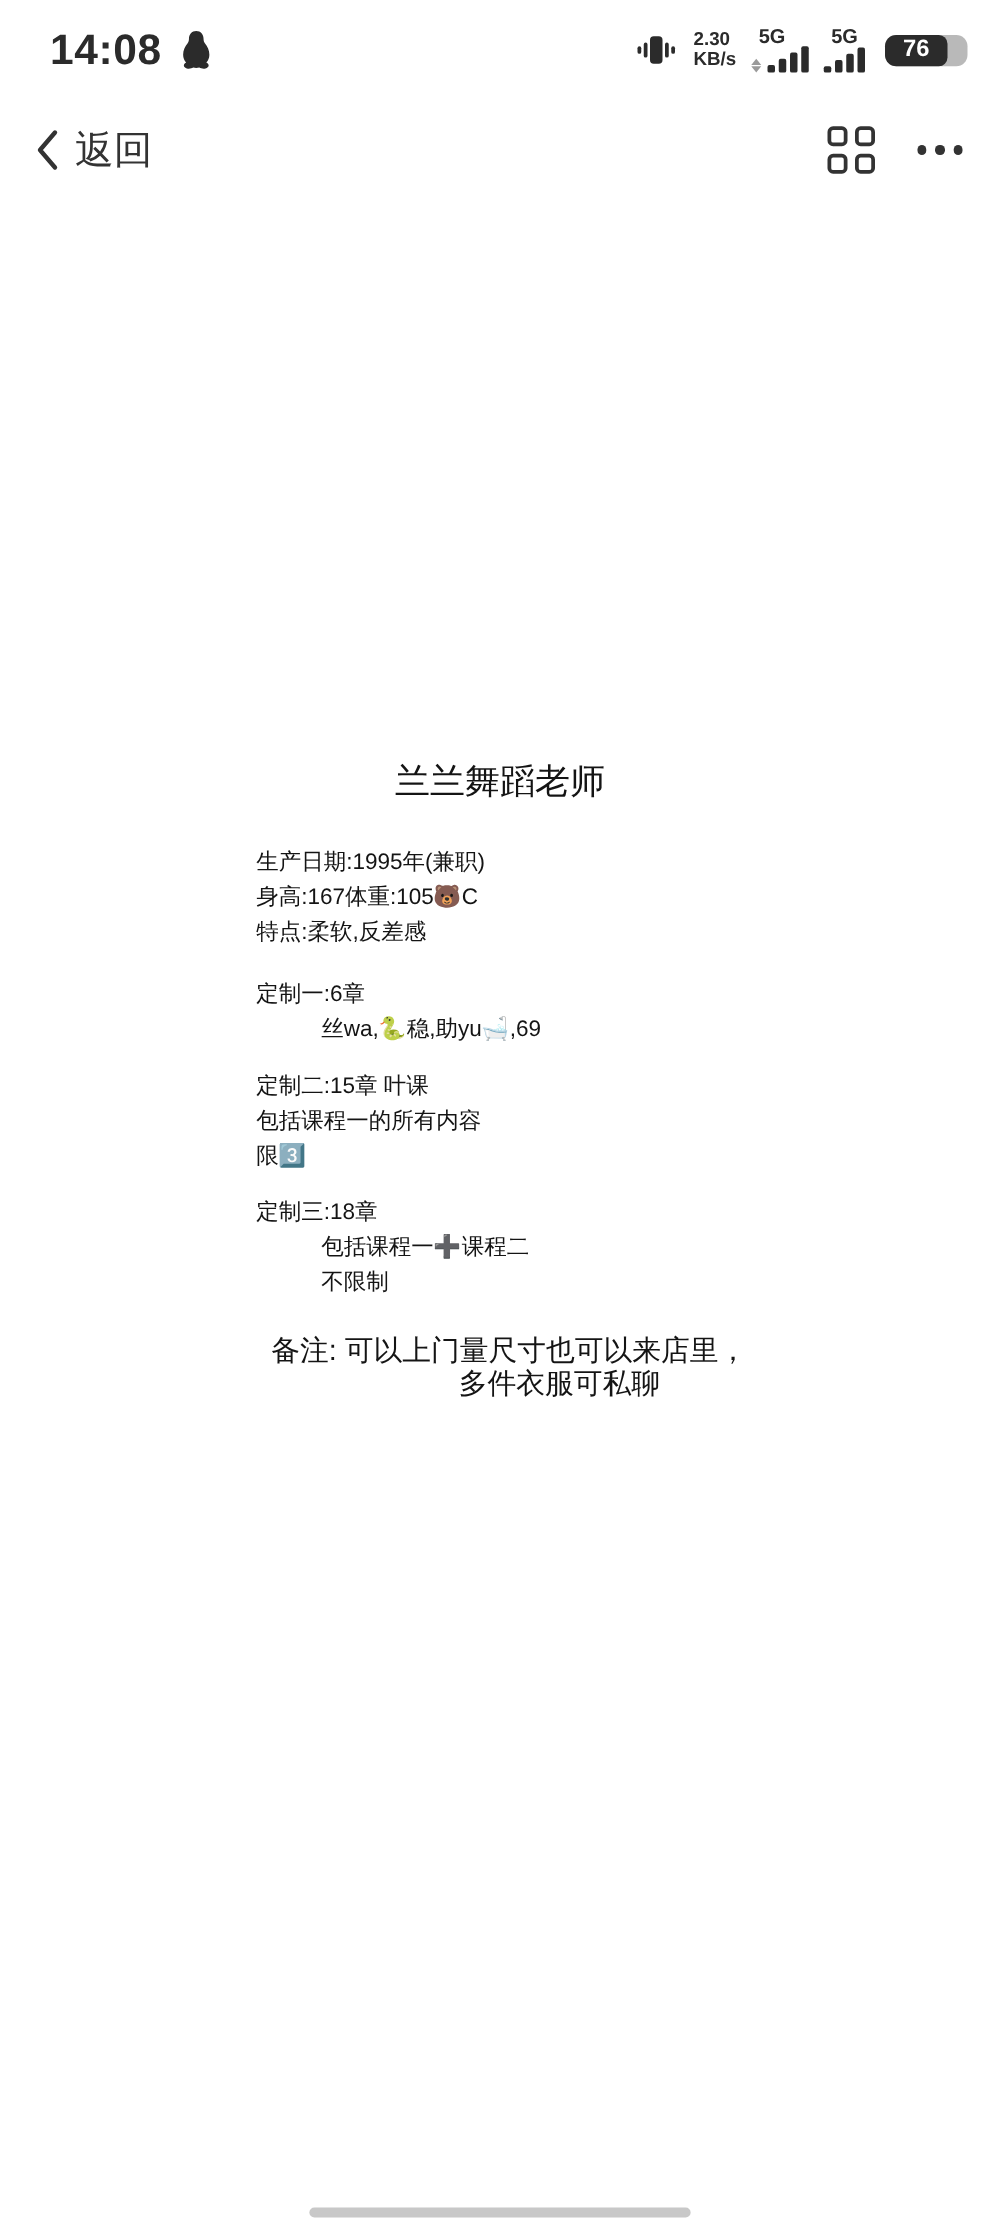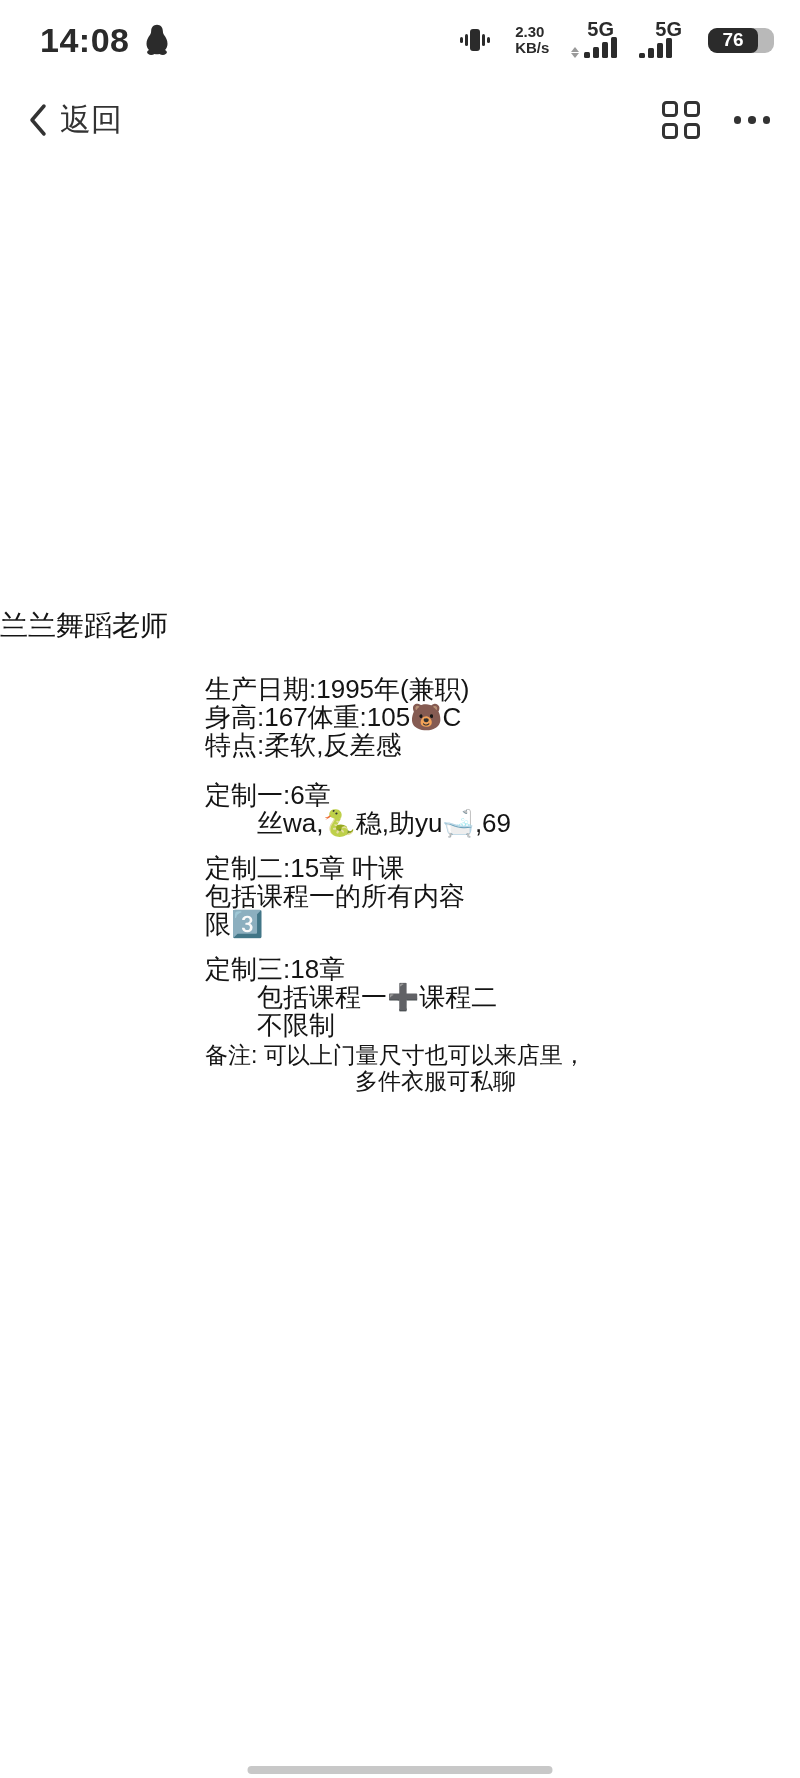--- a/index.html
+++ b/index.html
@@ -6,25 +6,25 @@
   html,body { width:800px; height:1778px; background:#ffffff; overflow:hidden;
               font-family:"Liberation Sans", sans-serif; }
   .screen { position:relative; width:800px; height:1778px; background:#fff; }
 
   
   .status-bar { position:absolute; top:14px; left:0; right:0; height:52px;
                 display:flex; justify-content:space-between; align-items:center;
                 padding:0 26px 0 40px; color:#2b2b2b; }
   .sb-left { display:flex; align-items:center; gap:14px; }
   .sb-time { font-size:34px; font-weight:700; letter-spacing:0.5px; }
-  .sb-right { display:flex; align-items:center; gap:22px; }
+  .sb-right { display:flex; align-items:center; gap:12px; }
   .net-speed { display:flex; flex-direction:column; align-items:flex-start;
                font-size:15px; font-weight:700; line-height:16px; }
   .sim { display:flex; flex-direction:column; align-items:flex-start; }
-  .sim-label { font-size:20px; font-weight:700; line-height:15px; margin-left:16px; }
+  .sim-label { font-size:16px; font-weight:700; line-height:15px; margin-left:6px; }
   .sim-row { display:flex; align-items:flex-end; gap:3px; height:21px; }
   .bar { width:6px; background:#2b2b2b; border-radius:1.5px; }
   .updown { display:flex; flex-direction:column; align-items:center; margin-right:2px;
             justify-content:flex-end; gap:1px; }
   .updown .tri { width:0; height:0; border-left:4px solid transparent; border-right:4px solid transparent; }
   .tri-up { border-bottom:5px solid #9a9a9a; }
   .tri-down { border-top:5px solid #9a9a9a; }
   .battery { position:relative; width:66px; height:25px; margin-left:4px; }
   .battery-bg { position:absolute; inset:0; background:#b9b9b9; border-radius:9px; }
   .battery-fill { position:absolute; left:0; top:0; bottom:0; width:50px; background:#2b2b2b;
@@ -37,27 +37,27 @@
   .back { display:flex; align-items:center; gap:10px; color:#333; cursor:pointer; }
   .back-label { font-size:31px; }
   .nav-right { display:flex; align-items:center; gap:34px; }
   .grid-icon { display:grid; grid-template-columns:16px 16px; grid-template-rows:16px 16px; gap:6px; }
   .grid-icon span { border:3.5px solid #333; border-radius:4.5px; }
   .more-icon { display:flex; gap:7px; align-items:center; padding:4px 0; }
   .more-icon i { width:7.5px; height:7.5px; background:#333; border-radius:50%; }
 
   
   .content { position:absolute; top:610px; left:0; width:800px; color:#141414; }
-  .c-title { font-size:28px; line-height:32px; margin-bottom:33px;font-family:Liberation Serif, serif; }
-  .c-line { font-size:26px; line-height:28px; padding-left:205px; white-space:pre; }
+  .c-title { text-align:center; font-size:28px; line-height:32px; margin-bottom:33px;font-family:Liberation Serif, serif; }
+  .c-line { font-size:18px; line-height:28px; padding-left:205px; white-space:pre; }
   .sec { margin-top:22px; }
   .sec2 { margin-top:17px; }
   .ind-a { padding-left:257px; }
   .ind-b { }
-  .note { margin-top:3px; }
+  .note { margin-top:28px;padding-left:12px; }
   .note .c-line { font-size:23px; line-height:26px; }
   .note-2 { padding-left:355px !important; }
 
   
   .home-indicator { position:absolute; left:50%; transform:translateX(-50%);
                     bottom:4px; width:305px; height:8px; background:#c8c8c8; border-radius:4px; }
 </style>
 </head>
 <body>
 

